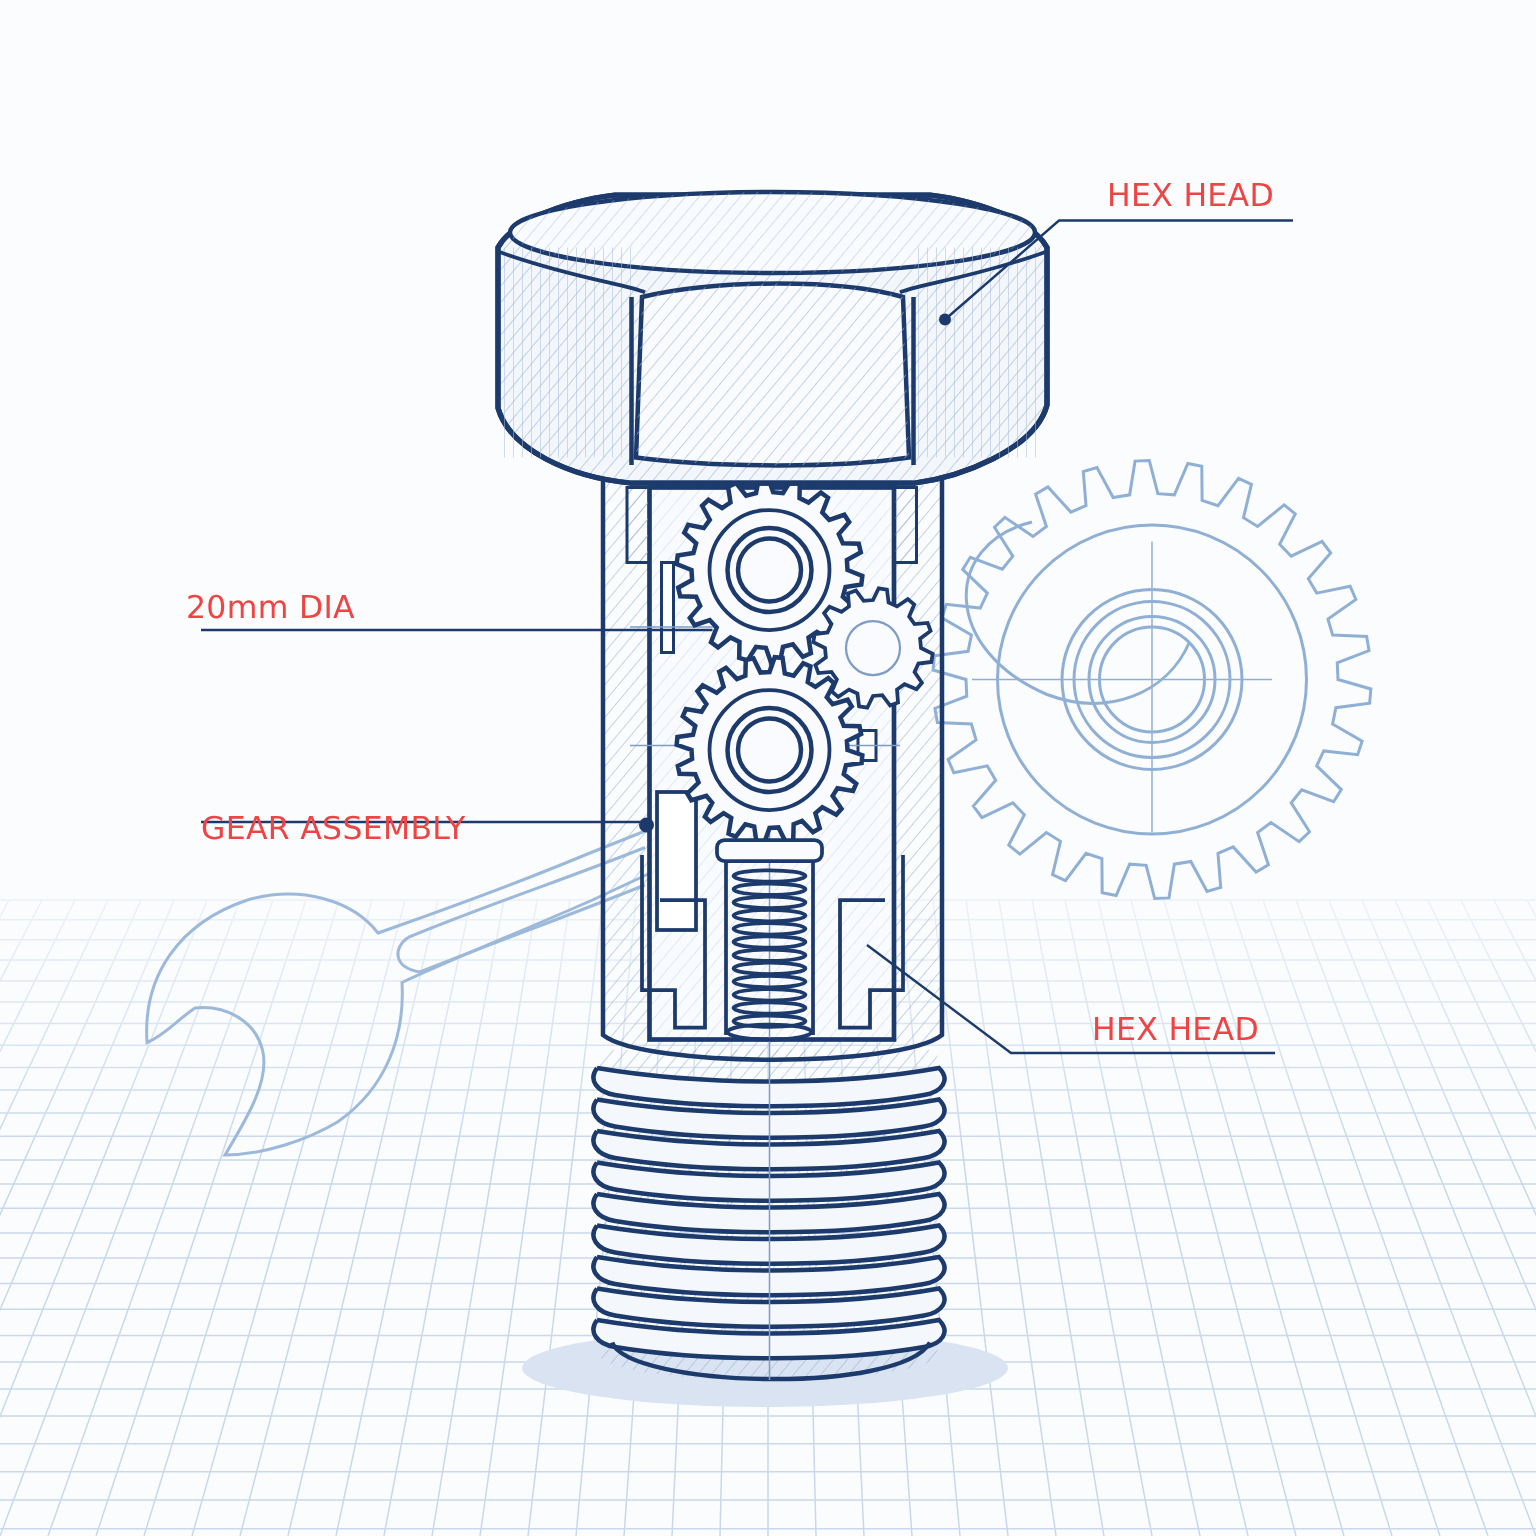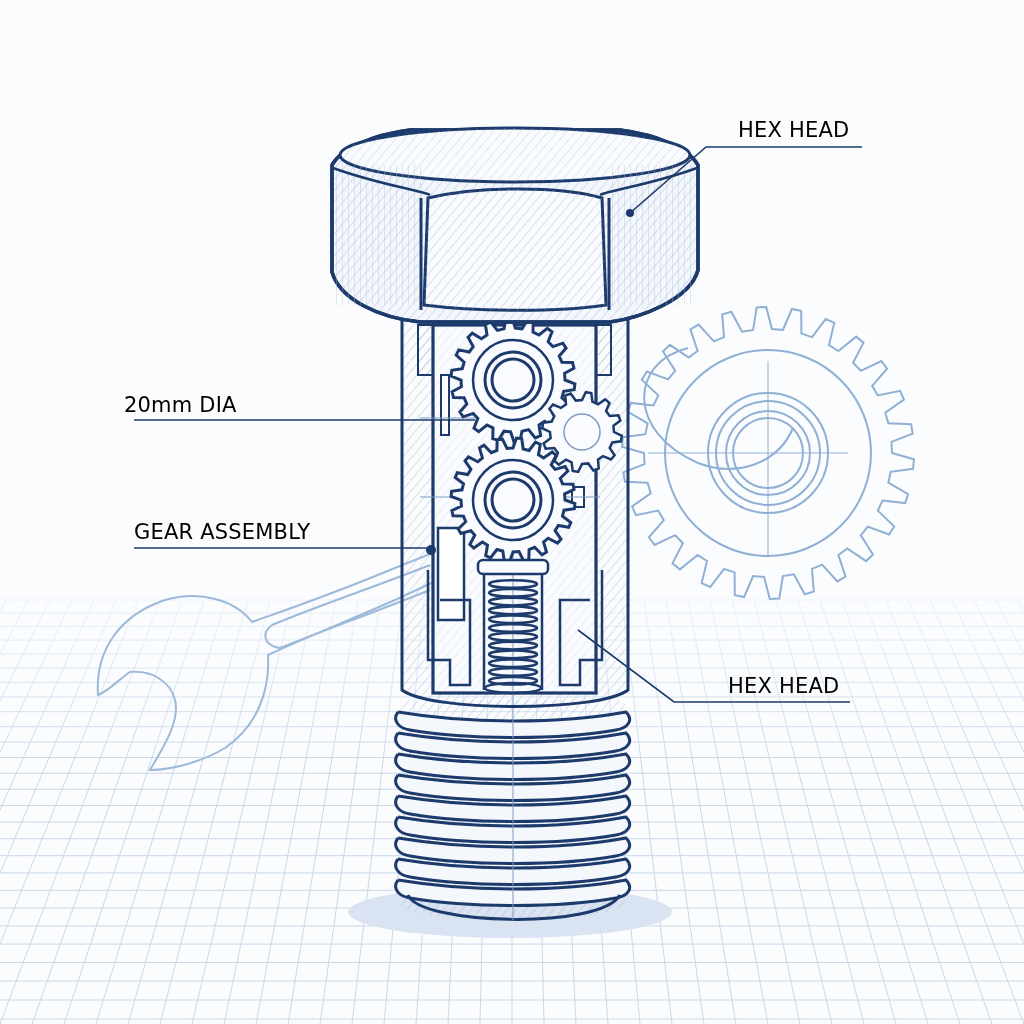--- a/index.html
+++ b/index.html
@@ -5,21 +5,21 @@
     html, body { margin: 0; padding: 0; }
     body {
       width: 1024px; height: 1024px; overflow: hidden;
       background: #fbfcfe;
       font-family: "DejaVu Sans", sans-serif;
       position: relative;
     }
     #stage { position: absolute; left: 0; top: 0; width: 1024px; height: 1024px; }
     .label {
       position: absolute;
-      color: #000000;
+      color: #ef4444;
       font-family: "DejaVu Sans", sans-serif;
       font-size: 21px;
       letter-spacing: 0.2px;
       white-space: nowrap;
     }
   </style>
 </head>
 <body>
 
 <svg id="stage" width="1024" height="1024" viewBox="0 0 1024 1024" xmlns="http://www.w3.org/2000/svg">
@@ -265,14 +265,14 @@
   <g stroke="#1c3a6b" stroke-width="1.6" fill="none">
     <polyline points="630,213 706,147 862,147"></polyline>
     <polyline points="134,420 475,420"></polyline>
     <polyline points="134,548 431,548"></polyline>
     <polyline points="578,630 674,702 850,702"></polyline>
   </g>
 </svg>
 
 <div class="label" style="left:738px;top:118px;">HEX HEAD</div>
 <div class="label" style="left:124px;top:393px;">20mm DIA</div>
-<div class="label" style="left:134px;top:520px;">GEAR ASSEMBLY</div>
+<div class="label" style="left:134px;top:540px;">GEAR ASSEMBLY</div>
 <div class="label" style="left:728px;top:674px;">HEX HEAD</div>
 
 </body></html>

